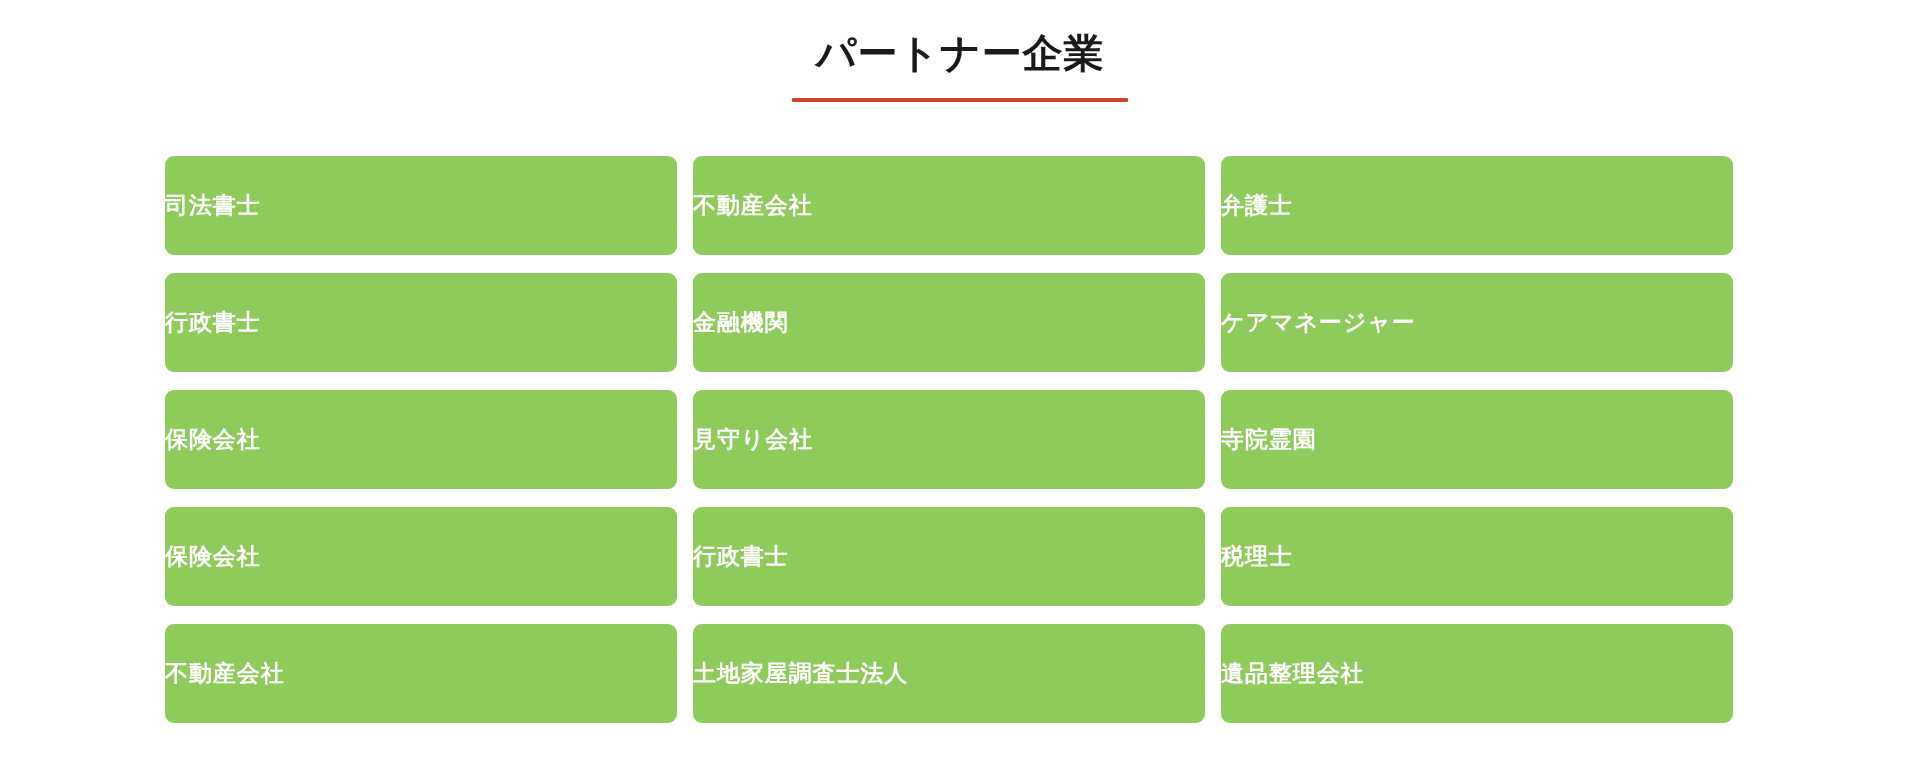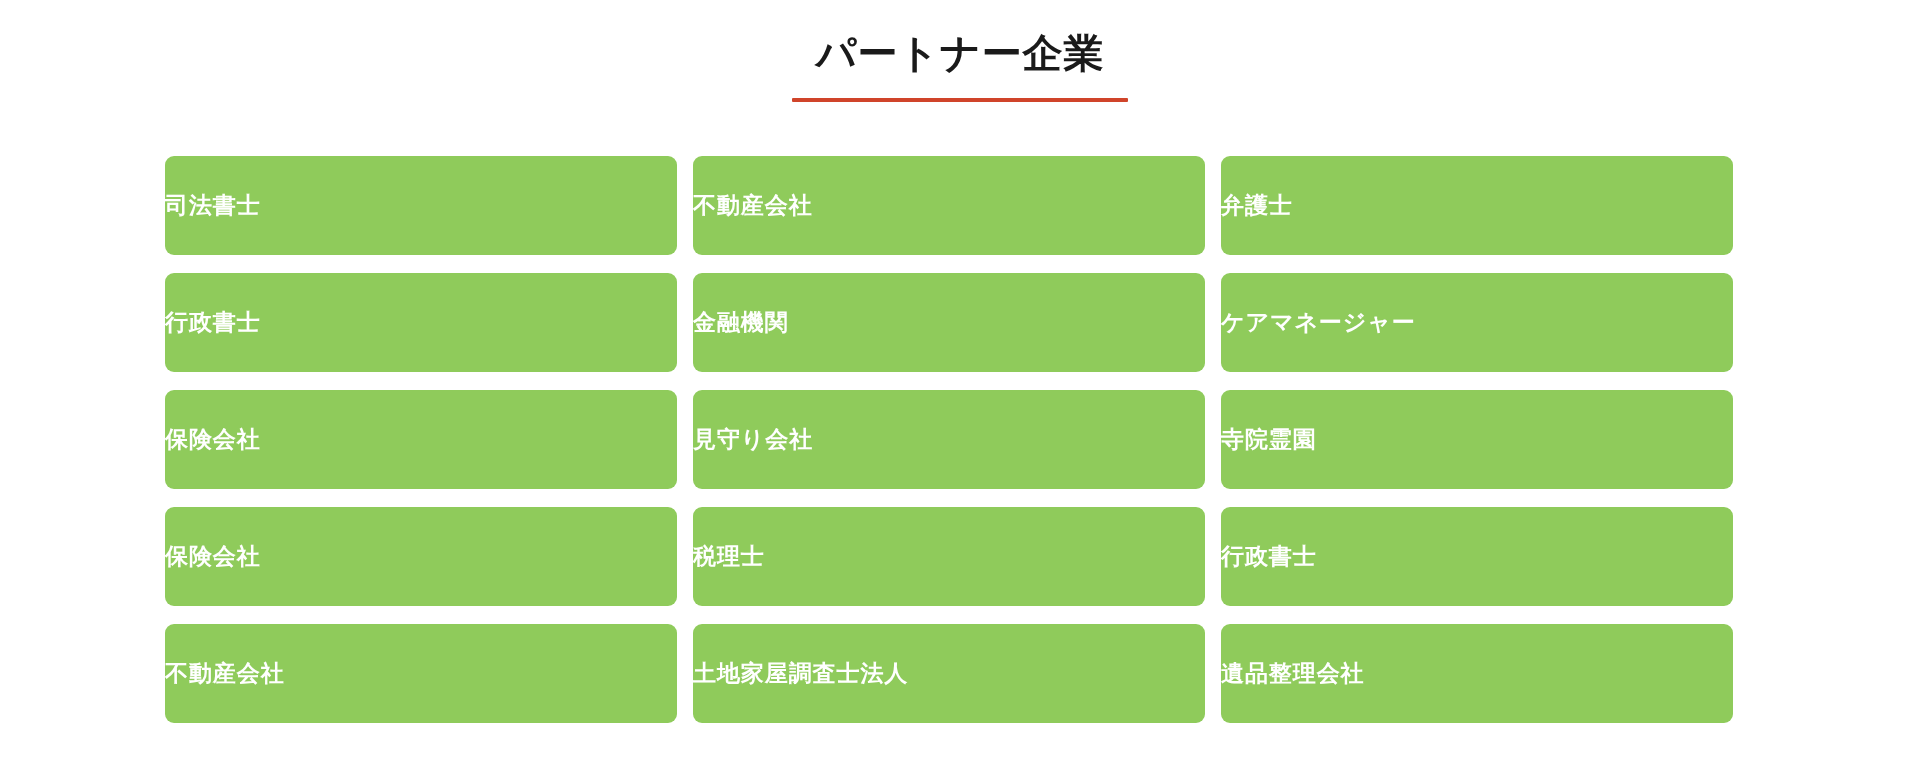--- a/index.html
+++ b/index.html
@@ -130,25 +130,25 @@
 
     <div class="partner-card">
       <span class="partner-card-label">寺院霊園</span>
     </div>
 
     <div class="partner-card">
       <span class="partner-card-label">保険会社</span>
     </div>
 
     <div class="partner-card">
-      <span class="partner-card-label">税理士</span>
+      <span class="partner-card-label">行政書士</span>
     </div>
 
     <div class="partner-card">
-      <span class="partner-card-label">行政書士</span>
+      <span class="partner-card-label">税理士</span>
     </div>
 
     <div class="partner-card">
       <span class="partner-card-label">不動産会社</span>
     </div>
 
     <div class="partner-card">
       <span class="partner-card-label">土地家屋調査士法人</span>
     </div>
 

